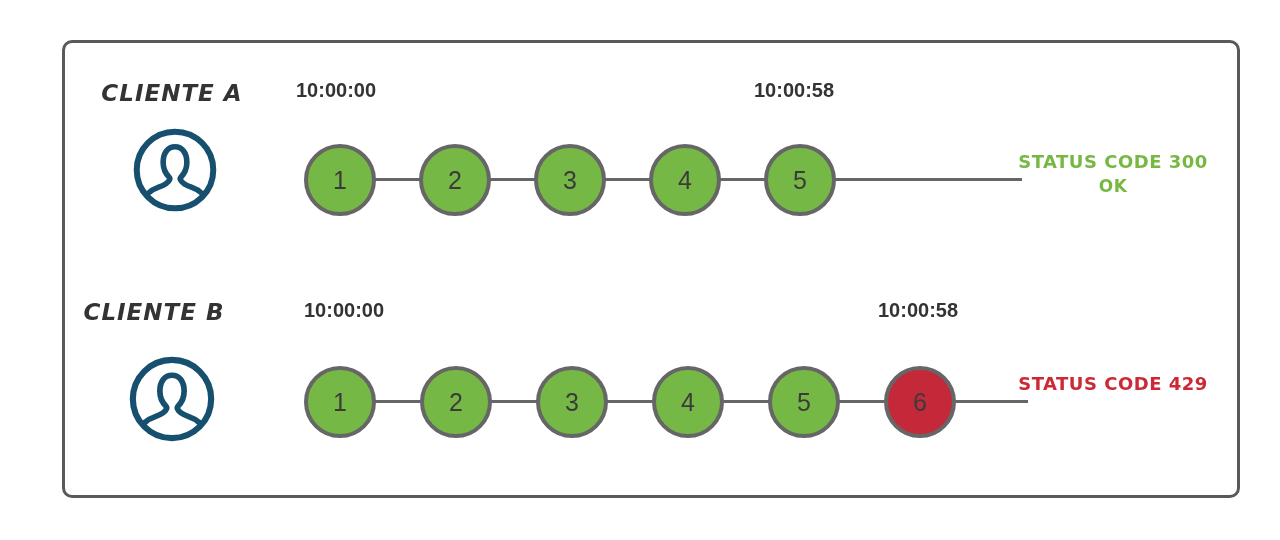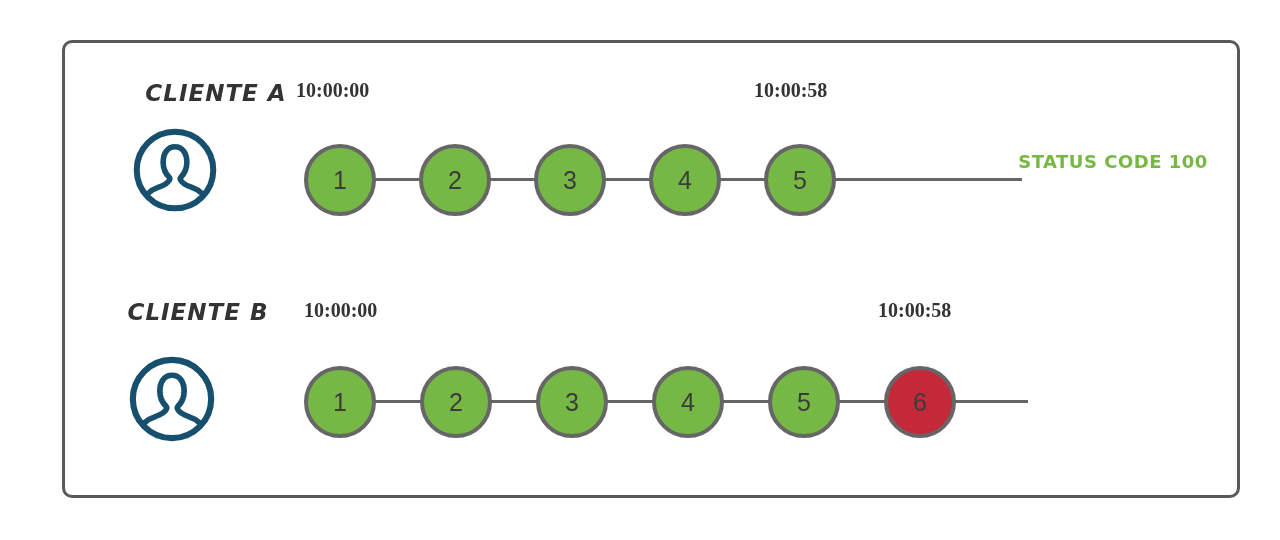--- a/index.html
+++ b/index.html
@@ -28,25 +28,24 @@
   .client-label {
     position: absolute;
     transform: translateX(-50%);
     font-family: "DejaVu Sans", sans-serif;
     font-style: italic;
     font-weight: bold;
     font-size: 23px;
     letter-spacing: 1px;
     color: var(--client_text, #333333);
     white-space: nowrap;
-    margin-left: 44px;
   }
   .timestamp {
     position: absolute;
-    font-family: Liberation Serif, serif;
+    font-family: Liberation Sans, sans-serif;
     font-weight: bold;
     font-size: 20px;
     color: var(--timestamp_text, #333333);
     white-space: nowrap;
   }
   .timeline-line {
     position: absolute;
     height: 3px;
     background: var(--line, #666666);
     z-index: 1;
@@ -124,21 +123,22 @@
       <span>3</span>
     </div>
     <div class="circle" style="left:685px; top:180px;" data-state="ok">
       <span>4</span>
     </div>
     <div class="circle" style="left:800px; top:180px;" data-state="ok">
       <span>5</span>
     </div>
 
     <div class="status" style="left:1008px; top:150px;" data-state="ok">
-      <div class="code">STATUS CODE 100</div>
+      <div class="code">STATUS CODE 300</div>
+      <div class="msg">OK</div>
     </div>
   </div>
 
   <div>
     <div class="client-label" style="left:154px; top:299px;">CLIENTE B</div>
 
     <svg class="user-icon" style="left:128px; top:355px;" width="88" height="88" viewBox="0 0 100 100">
       <defs>
           <clipPath id="clipB">
             <circle cx="50" cy="50" r="43"></circle>
@@ -168,15 +168,16 @@
       <span>4</span>
     </div>
     <div class="circle" style="left:804px; top:402px;" data-state="ok">
       <span>5</span>
     </div>
     <div class="circle" style="left:920px; top:402px;" data-state="rate-limited">
       <span>6</span>
     </div>
 
     <div class="status" style="left:1008px; top:372px;" data-state="error">
+      <div class="code">STATUS CODE 429</div>
     </div>
   </div>
 </div>
 
 </body></html>

